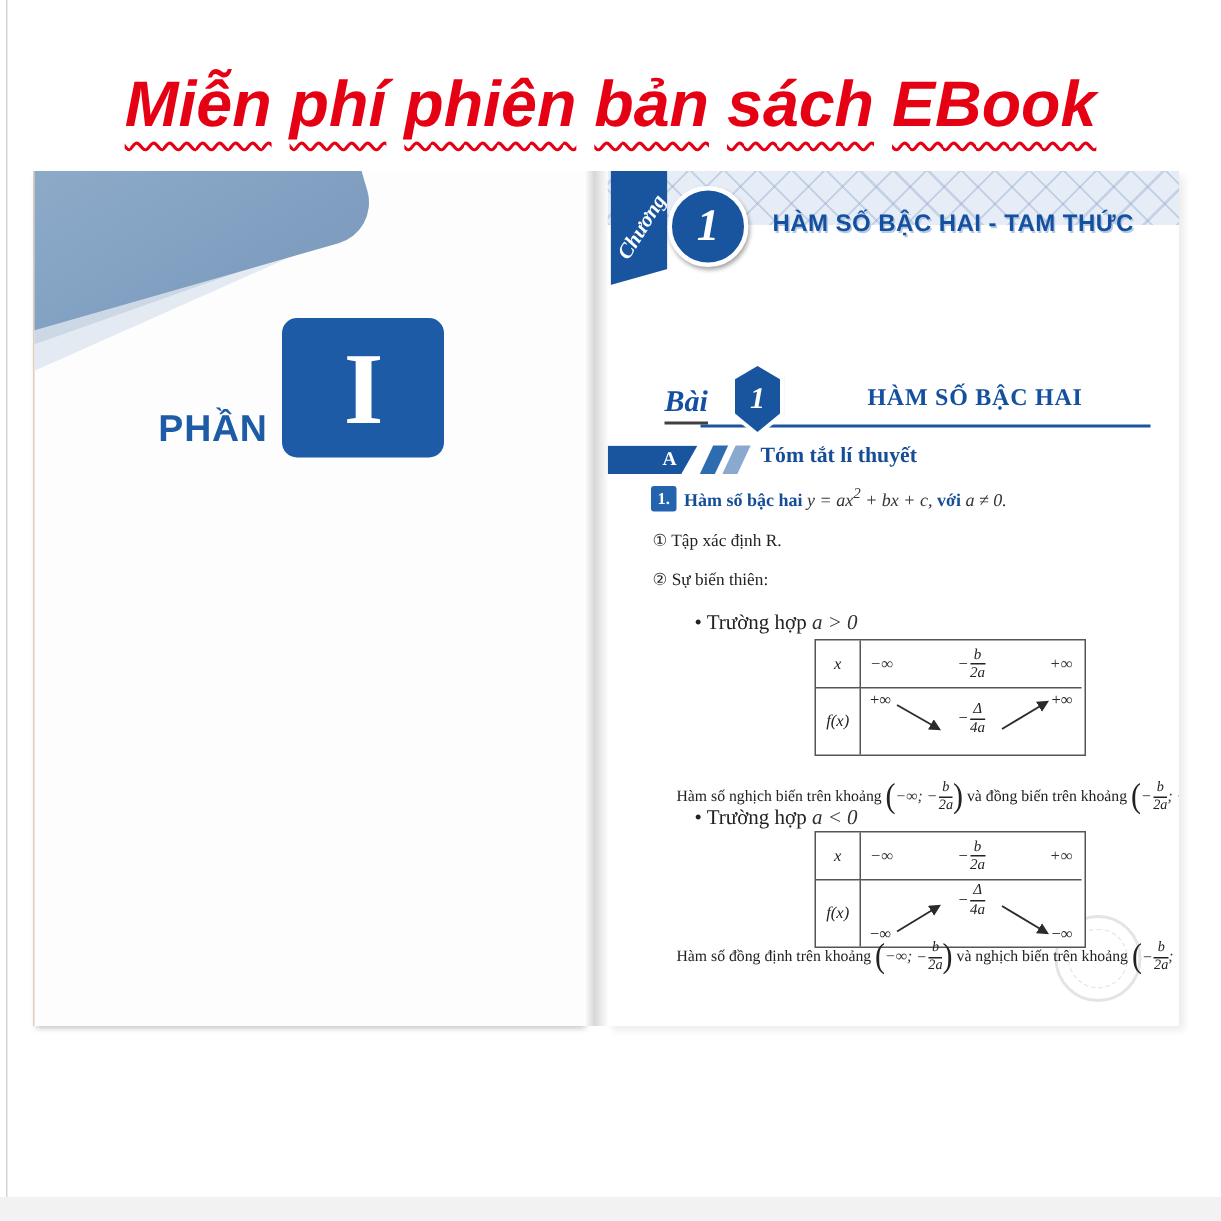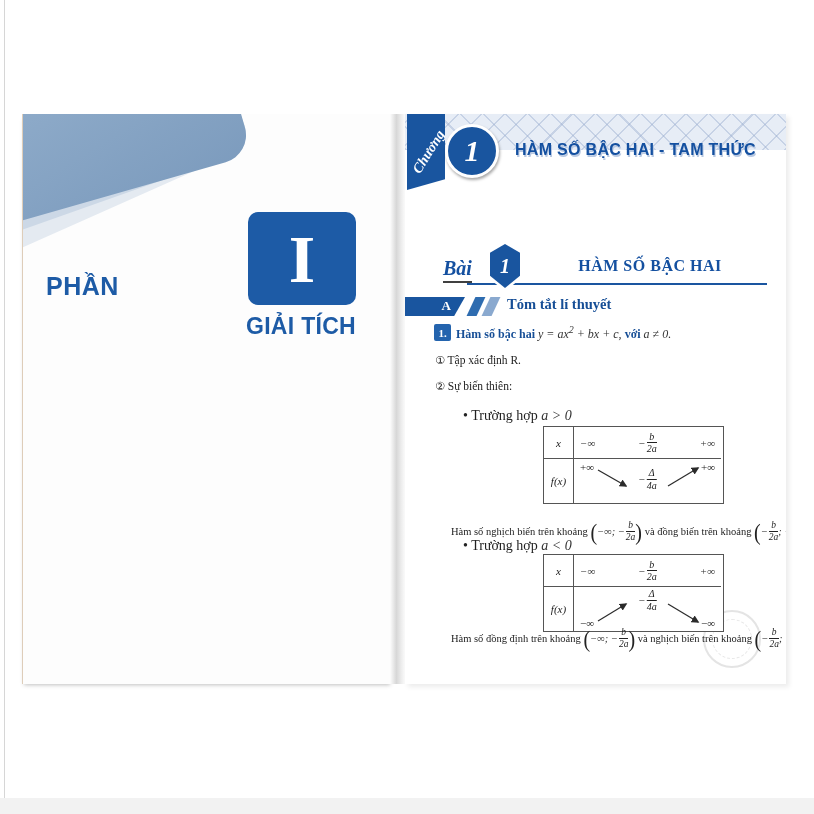--- a/index.html
+++ b/index.html
@@ -17,21 +17,21 @@
   
   .page-left{position:absolute;left:22px;top:114px;width:369px;height:570px;background:#fdfdfd;
     border-left:1px solid #decdb9;box-shadow:0 3px 4px -2px rgba(0,0,0,.25);overflow:hidden;}
   .deco{position:absolute;}
   .deco-light{left:-80px;top:-44px;width:260px;height:148px;background:#e4eaf1;border-radius:24px;transform:rotate(-24deg);}
   .deco-mid{left:-60px;top:-68px;width:272px;height:152px;background:#ccd8e6;border-radius:24px;transform:rotate(-19.5deg);}
   .deco-blue{left:-52px;top:-78px;width:265px;height:158px;border-radius:28px;transform:rotate(-16deg);
     background:linear-gradient(165deg,#94b0cd 0%,#7d9cbe 100%);}
   .part-block{position:absolute;right:36px;top:98px;width:310px;text-align:right;color:#1d5ba6;
     font-family:"Liberation Sans",sans-serif;font-weight:bold;}
-  .part-row{display:flex;justify-content:space-between;align-items:flex-end;gap:10px;}
+  .part-row{display:flex;justify-content:center;align-items:flex-end;gap:10px;}
   .part-label{font-size:25px;letter-spacing:.5px;margin-bottom:4px;}
   .numeral-box{width:108px;height:93px;background:#1d5ba6;border-radius:10px;display:flex;
     align-items:center;justify-content:center;}
   .numeral-box span{font-family:"Liberation Serif",serif;font-weight:bold;font-size:68px;color:#fff;line-height:1;}
   .part-title{font-size:23px;line-height:34px;letter-spacing:.3px;margin-top:4px;}
 
   
   .gutter{position:absolute;left:390px;top:114px;width:16px;height:570px;
     background:linear-gradient(90deg,#fdfdfd 0%,#d7d7d7 40%,#ececec 70%,#ffffff 100%);}
 
@@ -111,34 +111,36 @@
   .watermark{position:absolute;left:298px;top:496px;width:54px;height:54px;border-radius:50%;
     border:2px solid rgba(90,90,90,.16);z-index:0;display:flex;align-items:center;justify-content:center;}
   .watermark .inner{width:38px;height:38px;border-radius:50%;border:1px dashed rgba(90,90,90,.14);}
 </style>
 </head>
 <body>
 
 <div class="stage">
   <div class="frame-edge"></div>
 
+  <div class="banner">
+    <span>Miễn</span><span>phí</span><span>phiên</span><span>bản</span><span>sách</span><span>EBook</span>
+  </div>
 
   <div class="page-left">
     <div class="deco deco-light"></div>
     <div class="deco deco-mid"></div>
     <div class="deco deco-blue"></div>
 
     <div class="part-block">
       <div class="part-row">
         <span class="part-label">PHẦN</span>
         <div class="numeral-box">
           <span>I</span>
         </div>
       </div>
-      <div class="part-title">GIẢI TÍCH</div>
     </div>
   </div>
 
   <div class="gutter"></div>
 
   <div class="page-right">
     <div class="diamond-strip"></div>
 
     <div class="chapter-banner">
       <div class="chapter-side">Chương</div>

